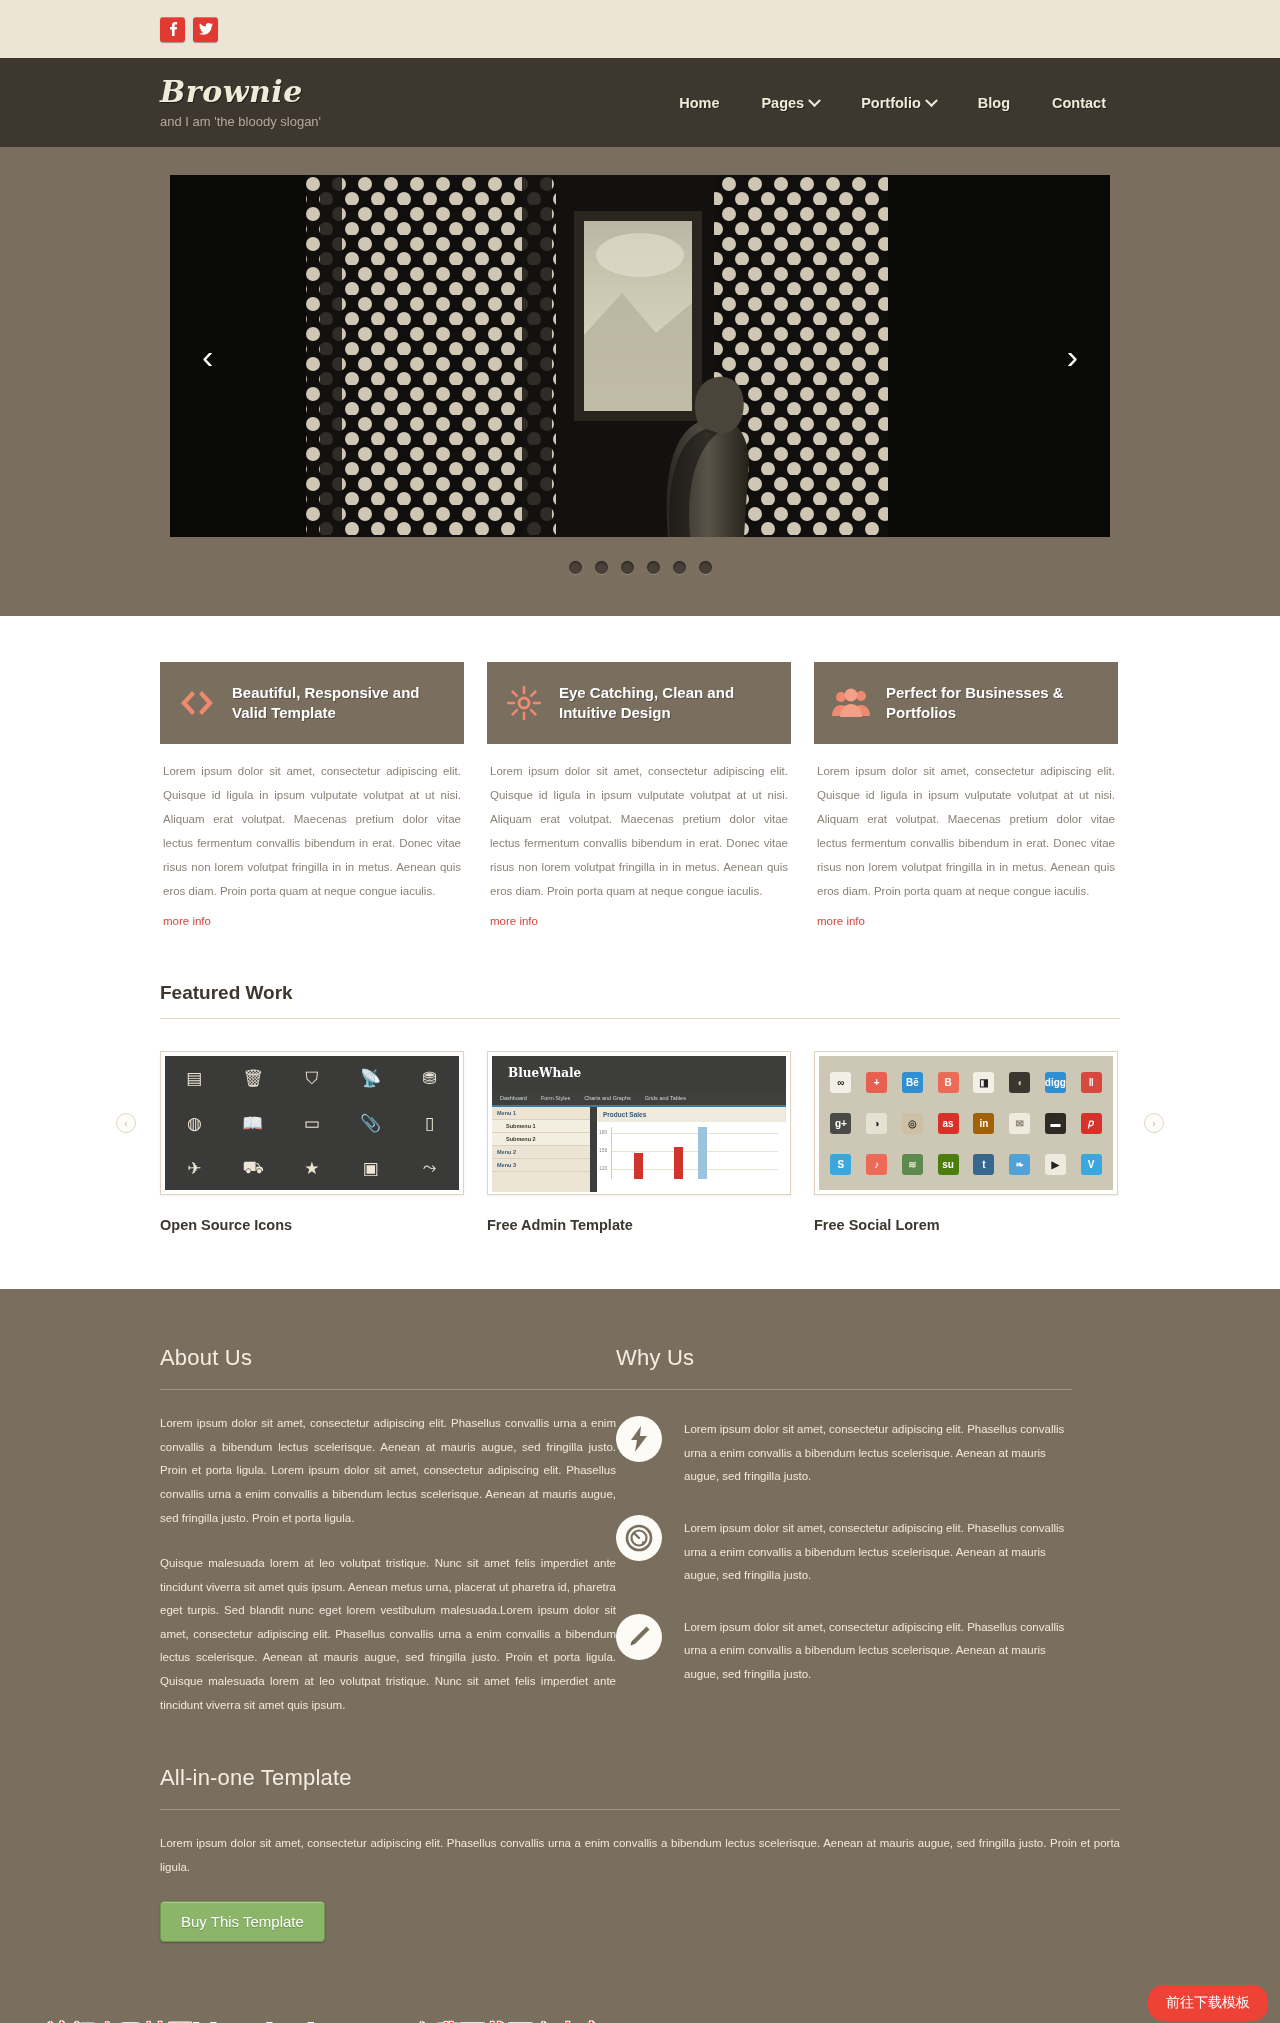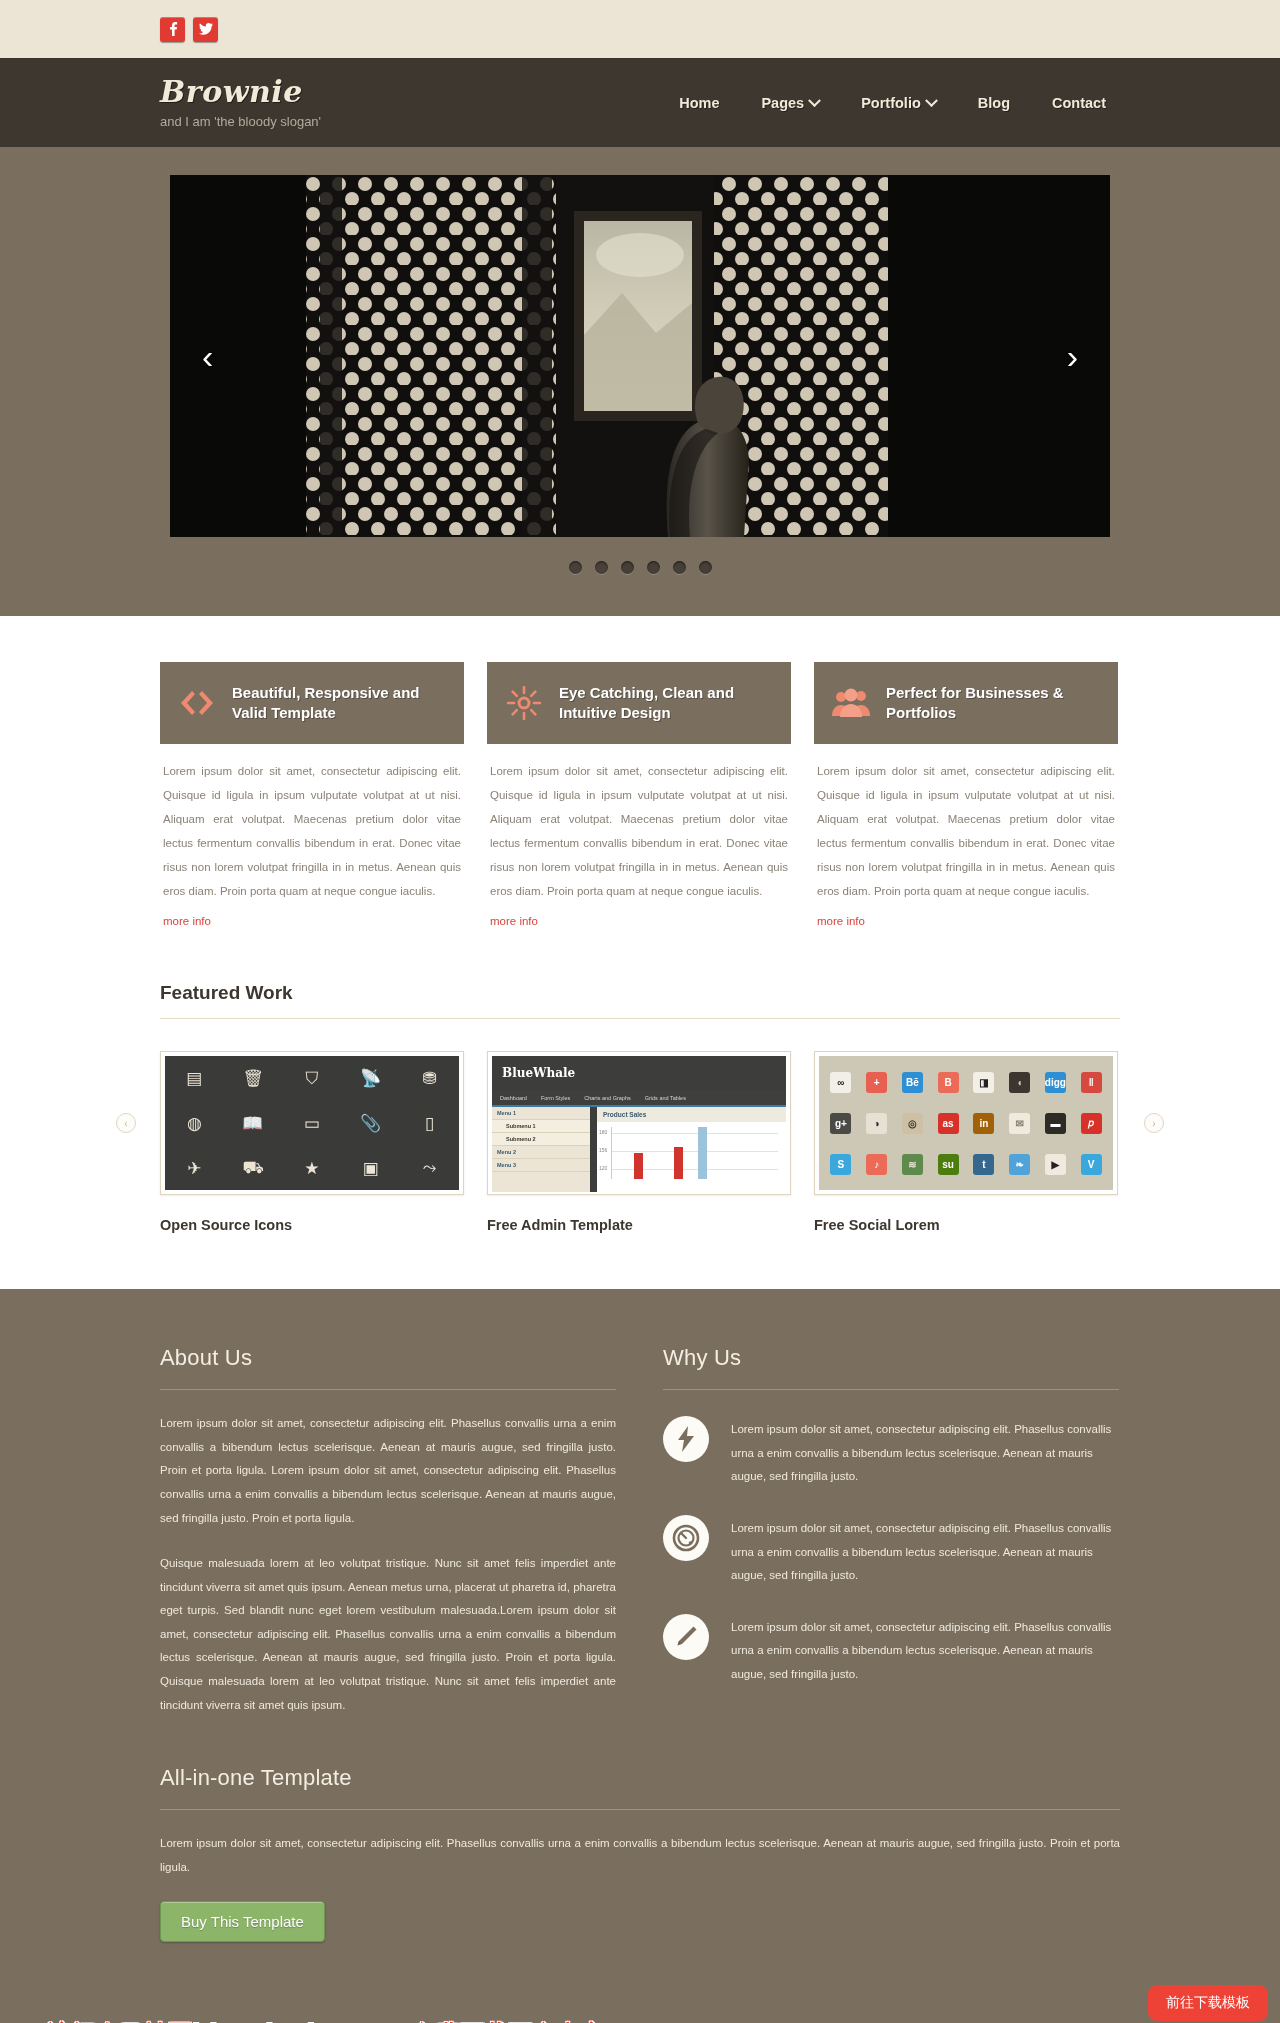--- a/index.html
+++ b/index.html
@@ -209,36 +209,36 @@
     padding: 6px 4px;
   }
   .sg {
     width: 21px; height: 21px; border-radius: 3px;
     display: flex; align-items: center; justify-content: center;
     color: #fff; font-size: 10px; font-weight: bold;
     font-family: "Liberation Sans", sans-serif;
     overflow: hidden;
   }
   .admin-thumb { width: 100%; height: 100%; background: #fff; position: relative; font-size: 6px; }
-  .admin-top { background: #3d3d3b; height: 34px; color: #fff; font-family: "DejaVu Serif", serif; font-weight: bold; font-size: 12px; display:flex; align-items:center; padding-left: 10px; }
+  .admin-top { background: #3d3d3b; height: 34px; color: #fff; font-family: "DejaVu Serif", serif; font-weight: bold; font-size: 12px; display:flex; align-items:center; padding-left: 16px; }
   .admin-menu { background: #3f3f3d; height: 17px; display: flex; align-items: center; gap: 14px; padding-left: 8px; color: #cfd8dd; font-size: 5.5px; border-bottom: 2px solid #3a7ca8; }
   .admin-body { display: flex; height: 85px; }
   .admin-side { width: 105px; background: #ece5d6; border-right: 7px solid #3d3d3b; font-size: 5.5px; color: #3a5b73; }
   .admin-side div { padding: 3px 5px; border-bottom: 1px solid #dad2bd; font-weight: bold;}
   .admin-side .sub { padding-left: 14px; background: #f3eee0; color:#3d372f;}
   .admin-main { flex: 1; background: #fff; }
   .admin-panel-title { background:#efeade; color:#3a5b73; font-weight:bold; font-size:6.5px; padding:4px 6px; }
   .admin-chart { position: relative; height: 52px; margin: 5px 8px 0 14px; border-left: 1px solid #ccc; border-bottom: 0; }
   .admin-chart .gl { position:absolute; left:0; right:0; height:1px; background:#e8e2d2; }
   .admin-chart .lbl { position: absolute; left: -13px; font-size: 5px; color:#888; }
   .admin-chart .bar { position: absolute; bottom: 0; width: 9px; }
 
   
   .dark { background: #7a6e5f; padding: 44px 0 0; }
-  .dark-cols { display: flex; gap: 47px; }
+  .dark-cols { display: flex; }
   .col-about { width: 456px; }
   .col-why { width: 456px; }
   .dark-h {
     color: #f3eee2; font-size: 22px; font-weight: normal;
     letter-spacing: .2px;
   }
   .dark-rule { height: 1px; background: #9d9384; margin-top: 18px; }
   .dark-p {
     color: #efe9dc; font-size: 11.5px; line-height: 2.05;
     margin-top: 22px; text-align: justify;
@@ -279,21 +279,21 @@
     text-shadow: 1px 1px 0 #fff, -1px -1px 0 #fff, 1px -1px 0 #fff, -1px 1px 0 #fff;
     font-family: "DejaVu Sans", sans-serif;
   }
   .dl-btn {
     position: absolute;
     right: 12px; bottom: 43px;
     background: #ef4237;
     color: #fff;
     font-size: 14px;
     padding: 9px 18px;
-    border-radius: 9px;
+    border-radius: 15px;
     cursor: pointer;
   }
 </style>
 </head>
 <body>
 
 <div class="page">
 
   <div class="topbar">
     <div class="topbar-inner">

